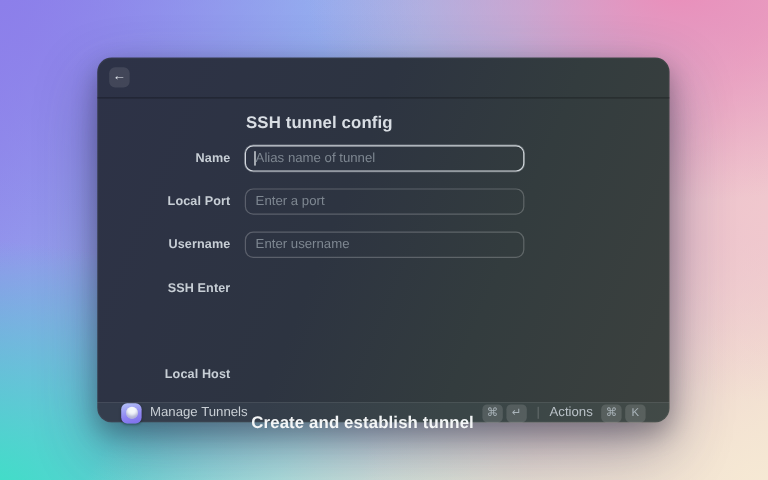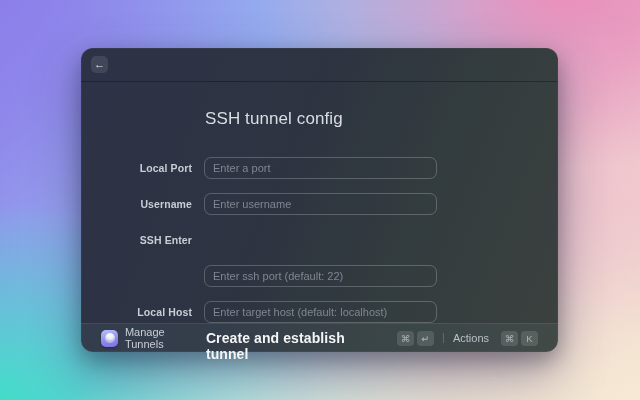--- a/index.html
+++ b/index.html
@@ -34,23 +34,22 @@
   }
   .back-btn{
     position:absolute; left:10px; top:8px; width:17px; height:17px;
     border-radius:5px; background:rgba(255,255,255,0.10);
     color:#e4e9ef; font-size:11px; line-height:17px; text-align:center;
     cursor:default; user-select:none;
   }
 
   .dlg-title{
     position:absolute; left:124px; top:48px;
-    font-size:17px; line-height:13px; font-weight:400; color:#d9dee4;
+    font-size:14px; line-height:13px; font-weight:700; color:#d9dee4;
     letter-spacing:0.1px;
-    margin-top:16px;
   }
 
   .row{ position:absolute; left:0; width:100%; height:22px; }
   .row-label{
     position:absolute; left:10px; top:0; width:101px; height:22px;
     line-height:22px; text-align:right;
     font-size:10.5px; font-weight:600; color:#c7ced5; letter-spacing:0.1px;
   }
   .row-input-wrap{ position:absolute; left:123px; top:0; width:233px; height:22px; }
   .row-input-wrap input{
@@ -64,21 +63,21 @@
   .row.focused input{
     border-color:rgba(238,243,248,0.85);
     box-shadow:0 0 0 0.5px rgba(238,243,248,0.35);
   }
   .caret{
     position:absolute; left:8px; top:5px; width:1px; height:12px;
     background:#f2f5f9;
   }
 
   .footer{
-    position:absolute; left:0; right:0; bottom:0; height:29px;
+    position:absolute; left:0; right:0; bottom:0; height:17px;
     border-top:1px solid rgba(255,255,255,0.08);
     background:rgba(170,214,214,0.06);
     border-radius:0 0 12px 12px;
     display:flex; align-items:center; justify-content:space-between;
     padding:0 20px;
   }
   .footer-left{ display:flex; align-items:center; gap:7px; }
   .app-icon{
     width:17px; height:17px; border-radius:5px; position:relative;
     background:linear-gradient(165deg,#b6c5f8 0%,#8e84f1 60%,#7c6eec 100%);
@@ -94,67 +93,68 @@
   .footer-right{ display:flex; align-items:center; }
   .primary-label{ font-size:14px; font-weight:700; color:#f3f5f6; margin-right:7px; letter-spacing:0.1px;margin-top:16px; }
   .kbd{
     height:15px; min-width:17px; padding:0 3px; margin-left:3px;
     border-radius:4px; background:rgba(255,255,255,0.13);
     color:#a9b3b9; font-size:9.5px; line-height:15px; text-align:center;
     display:inline-block; user-select:none;
   }
   .kbd.first{ margin-left:0; }
   .footer-divider{ width:1px; height:10px; background:rgba(255,255,255,0.18); margin:0 9px; }
-  .actions-label{ font-size:11px; color:#b9c1c7; margin-right:9px;text-align:right; }
+  .actions-label{ font-size:11px; color:#b9c1c7; margin-right:4px;text-align:right; }
 </style>
 </head>
 <body>
 
 <div class="wallpaper">
 
   <div class="dialog">
 
     <div class="header">
       <div class="back-btn">
         <span>←</span>
       </div>
     </div>
 
     <div class="dlg-title">SSH tunnel config</div>
 
+    <div class="row focused" style="top:73px">
+      <div class="row-label">Name</div>
+      <div class="row-input-wrap">
+        <input type="text" placeholder="Alias name of tunnel" style="">
+        <div class="caret"></div>
+      </div>
+    </div>
 
     <div class="row" style="top:145px">
       <div class="row-label">Username</div>
       <div class="row-input-wrap">
         <input type="text" placeholder="Enter username" style="">
       </div>
     </div>
 
     <div class="row" style="top:109px">
       <div class="row-label">Local Port</div>
       <div class="row-input-wrap">
         <input type="text" placeholder="Enter a port" style="">
       </div>
     </div>
 
     <div class="row" style="top:181px">
       <div class="row-label">SSH Enter</div>
     </div>
 
     <div class="row" style="top:217px">
-      <div class="row-input-wrap">
-        <input type="text" placeholder="Enter ssh port (default: 22)" style="">
-      </div>
     </div>
 
     <div class="row" style="top:253px">
       <div class="row-label">Local Host</div>
-      <div class="row-input-wrap">
-        <input type="text" placeholder="Enter target host (default: localhost)" style="">
-      </div>
     </div>
 
     <div class="footer">
       <div class="footer-left">
         <span class="app-icon"></span>
         <span class="app-label">Manage Tunnels</span>
       </div>
       <div class="footer-right">
         <span class="primary-label">Create and establish tunnel</span>
         <span class="kbd first">⌘</span>

